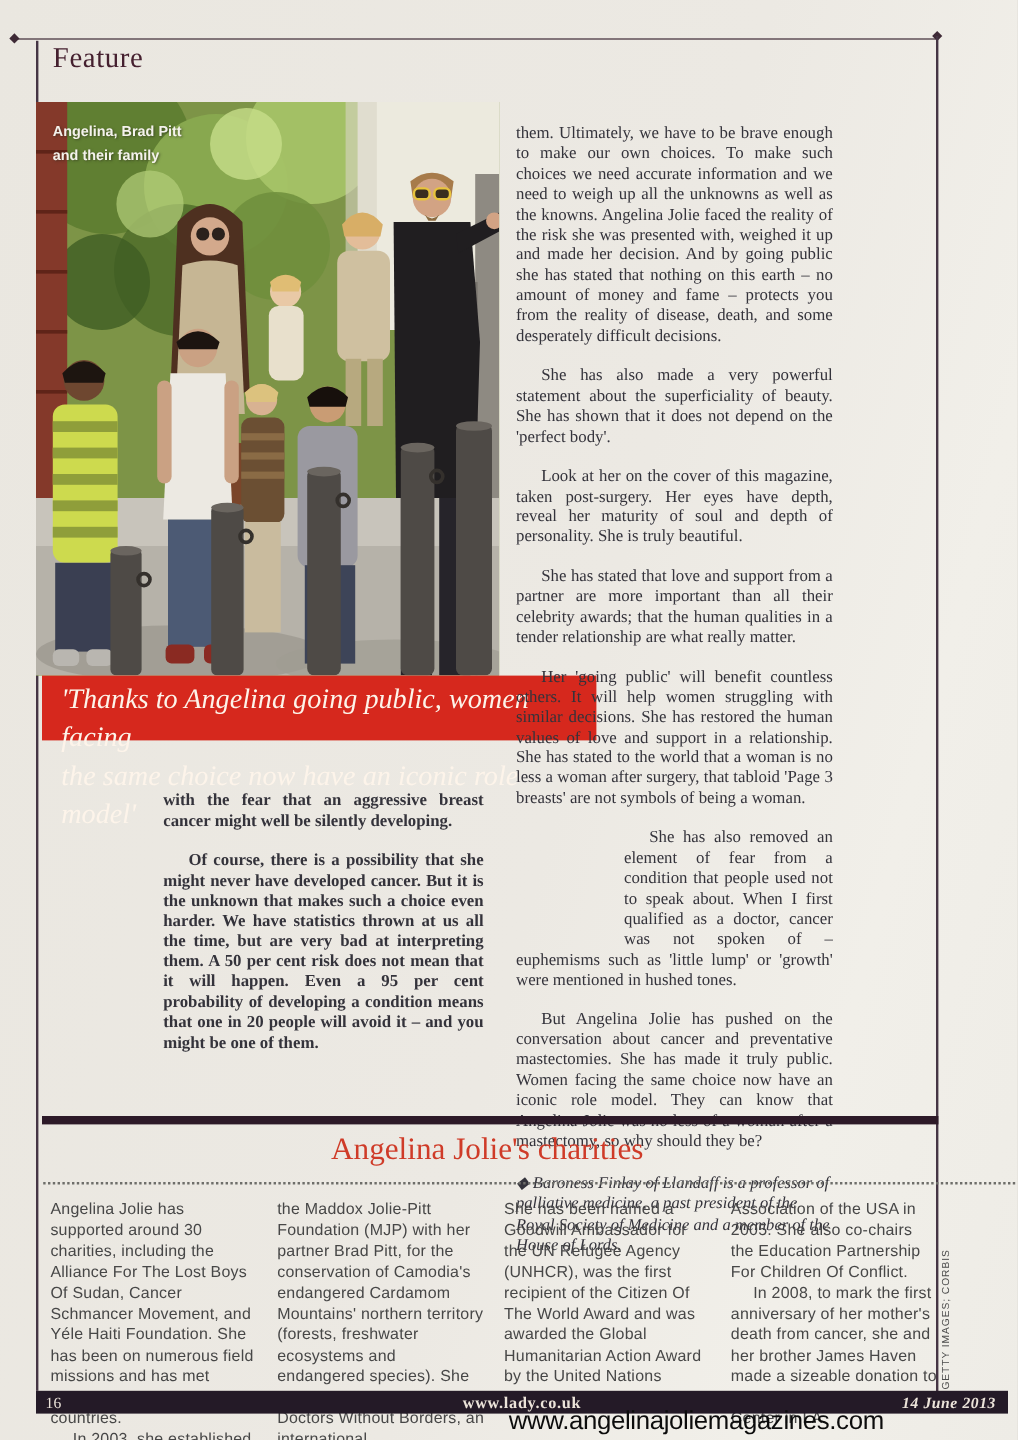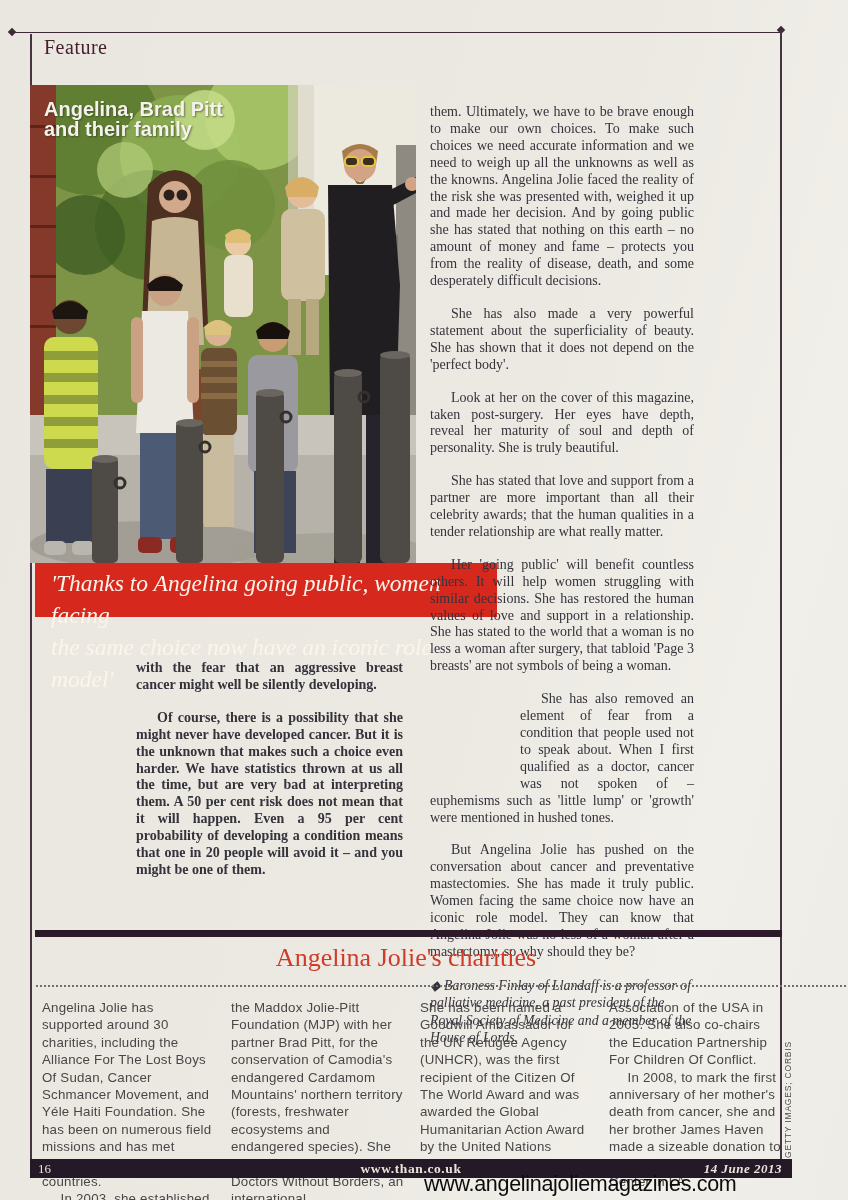--- a/index.html
+++ b/index.html
@@ -7,26 +7,26 @@
   .page{position:relative;width:848px;height:1200px;background:linear-gradient(105deg,#eae7e0 0%,#ece9e3 55%,#f1efe9 80%,#eeece6 100%);overflow:hidden;margin:0 auto;}
 
   
   .top-rule{position:absolute;left:14px;top:32px;width:768px;height:0;border-top:1.6px solid #3e2a36;}
   .diamond{position:absolute;width:6px;height:6px;background:#3e2a36;transform:rotate(45deg);}
   .d-tl{left:9px;top:29px;}
   .d-tr{left:778px;top:27px;}
   .frame-left{position:absolute;left:30px;top:34px;width:1.6px;height:1125px;background:#453544;}
   .frame-right{position:absolute;left:780px;top:30px;width:1.6px;height:1130px;background:#453544;}
 
-  .feature-title{position:absolute;left:44px;top:36px;font-family:"Liberation Serif",serif;font-size:20px;color:#45202f;letter-spacing:0.5px;}
+  .feature-title{position:absolute;left:44px;top:36px;font-family:"Liberation Serif",serif;font-size:24px;color:#45202f;letter-spacing:0.5px;}
 
   
   .photo{position:absolute;left:30px;top:85px;width:386px;height:478px;overflow:hidden;background:#9fb070;}
   .photo svg{display:block;}
-  .photo-caption{position:absolute;left:14px;top:14px;font-family:"Liberation Sans",sans-serif;font-weight:bold;font-size:20px;line-height:20px;color:#f4f2ec;text-shadow:1px 1px 2px rgba(40,40,30,.55);}
+  .photo-caption{position:absolute;left:14px;top:14px;font-family:"Liberation Sans",sans-serif;font-weight:bold;font-size:12px;line-height:20px;color:#f4f2ec;text-shadow:1px 1px 2px rgba(40,40,30,.55);}
 
   
   .banner{position:absolute;left:35px;top:563px;width:462px;height:54px;background:#d6281d;color:#fdf4ea;font-family:"Liberation Serif",serif;font-style:italic;font-size:23.5px;line-height:32px;padding:4px 0 0 16px;box-sizing:border-box;}
 
   
   .col{position:absolute;font-size:14px;line-height:16.9px;color:#34333b;text-align:justify;}
   .col p{margin:16px;text-indent:1.5em;}
   .col p.noindent{text-indent:0;}
   .col-left{left:120px;top:644px;width:299px;font-weight:bold;}
   .col-right{left:414px;top:88px;width:296px;}
@@ -38,21 +38,21 @@
   .charities{position:absolute;left:30px;top:930px;width:752px;}
   .char-bar{margin-left:5px;height:7px;background:#2d1a28;}
   .char-title{margin-top:6px;text-align:center;font-family:"Liberation Serif",serif;font-size:26px;color:#cf3b28;}
   .dotted-rule{position:absolute;left:36px;top:985px;width:810px;border-top:2px dotted #6e6e6a;}
   .char-cols{display:flex;gap:16px;margin:26px 0 0 12px;width:740px;}
   .char-col{flex:1;font-family:"Liberation Sans",sans-serif;font-size:13.3px;line-height:17.4px;color:#474747;letter-spacing:0.2px;}
   .char-col p{margin:0;}
   .char-col p + p{text-indent:1.4em;}
 
   
-  .footer-bar{position:absolute;left:30px;top:1159px;width:762px;height:19px;background:#241a27;color:#ece4da;}
+  .footer-bar{position:absolute;left:30px;top:1159px;width:762px;height:19px;background:#241a27;color:#ece4da;padding-left:48px;}
   .footer-page{position:absolute;left:8px;top:2px;font-size:13px;}
   .footer-site{position:absolute;left:0;right:0;top:2px;text-align:center;font-size:13.5px;font-weight:bold;letter-spacing:0.6px;}
   .footer-date{position:absolute;right:10px;top:2px;font-size:13px;font-style:italic;font-weight:bold;letter-spacing:0.5px;}
   .watermark{position:absolute;left:424px;top:1172px;font-family:"Liberation Sans",sans-serif;font-size:21.5px;color:#0c0c0c;letter-spacing:-0.3px;}
   .credit-vertical{position:absolute;left:783px;top:1032px;height:126px;writing-mode:vertical-rl;transform:rotate(180deg);font-family:"Liberation Sans",sans-serif;font-size:8.5px;letter-spacing:0.8px;color:#4c4c4c;}
 </style>
 </head>
 <body>
 
 <div class="page">
@@ -224,19 +224,19 @@
       <div class="char-col">
         <p>Association of the USA in 2005. She also co-chairs the Education Partnership For Children Of Conflict.</p>
         <p>In 2008, to mark the first anniversary of her mother's death from cancer, she and her brother James Haven made a sizeable donation to the Cedars-Sinai Medical Center in LA.</p>
       </div>
     </div>
   </div>
   <div class="dotted-rule"></div>
 
   <div class="footer-bar">
     <span class="footer-page">16</span>
-    <span class="footer-site">www.than.co.uk</span>
+    <span class="footer-site">www.lady.co.uk</span>
     <span class="footer-date">14 June 2013</span>
   </div>
   <div class="watermark">www.angelinajoliemagazines.com</div>
   <div class="credit-vertical">GETTY IMAGES; CORBIS</div>
 
 </div>
 
 </body></html>

